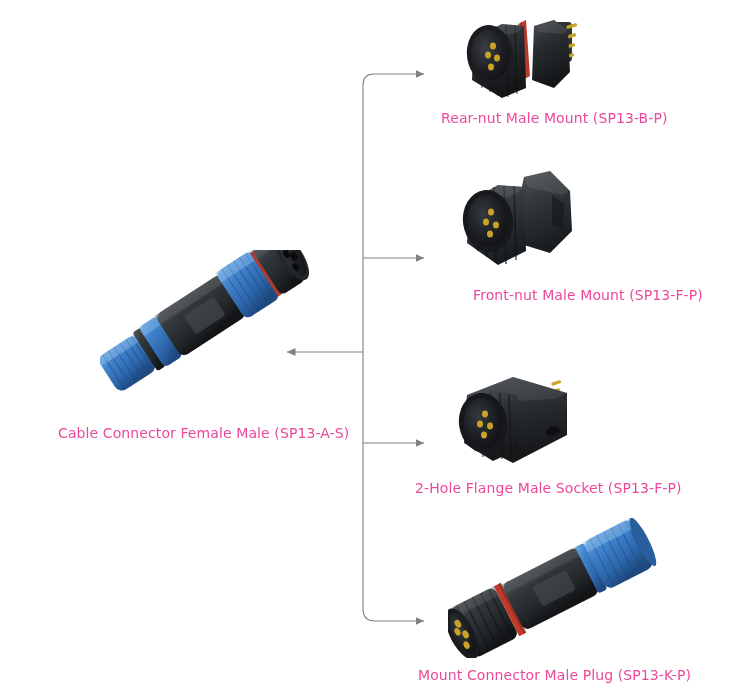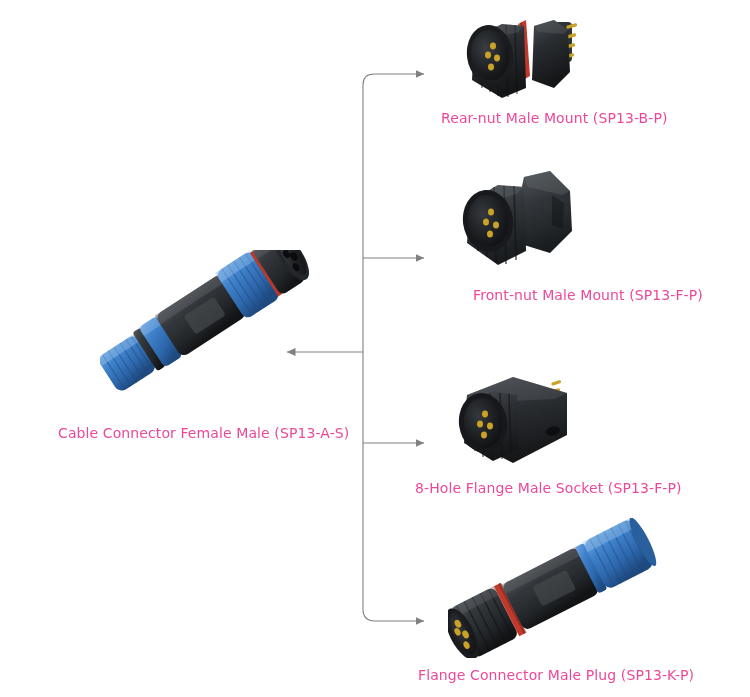--- a/index.html
+++ b/index.html
@@ -330,21 +330,21 @@
           <ellipse cx="0" cy="0" rx="19" ry="25" fill="url(#flFace)" transform="rotate(-8)"></ellipse>
           <g fill="#c9a227">
             <ellipse cx="2" cy="-9" rx="3" ry="3.4"></ellipse>
             <ellipse cx="-3" cy="1" rx="3" ry="3.4"></ellipse>
             <ellipse cx="7" cy="3" rx="3" ry="3.4"></ellipse>
             <ellipse cx="1" cy="12" rx="3" ry="3.4"></ellipse>
           </g>
         </g>
       </svg>
     </div>
-    <div class="caption" id="cap-flange">8-Hole Flange Male Socket (SP13-F-P)</div>
+    <div class="caption" id="cap-flange">2-Hole Flange Male Socket (SP13-F-P)</div>
   </div>
 
   <div class="node">
     <div class="art" id="art-maleplug">
       <svg width="215" height="140" viewBox="0 0 215 140">
         <defs>
           <linearGradient id="mpBlue" x1="0" y1="0" x2="0.25" y2="1">
             <stop offset="0%" stop-color="#6ea6de"></stop>
             <stop offset="32%" stop-color="#3f82cc"></stop>
             <stop offset="72%" stop-color="#2d66ab"></stop>
@@ -409,16 +409,16 @@
               <line x1="189" y1="-27" x2="189" y2="27"></line>
               <line x1="197" y1="-26" x2="197" y2="26"></line>
             </g>
             <rect x="149" y="-27" width="54" height="11" fill="#8ebcea" opacity="0.45"></rect>
           </g>
 
           <ellipse cx="203" cy="0" rx="6" ry="27" fill="#2a5f9e"></ellipse>
         </g>
       </svg>
     </div>
-    <div class="caption" id="cap-maleplug">Flange Connector Male Plug (SP13-K-P)</div>
+    <div class="caption" id="cap-maleplug">Mount Connector Male Plug (SP13-K-P)</div>
   </div>
 
 </div>
 
 </body></html>

